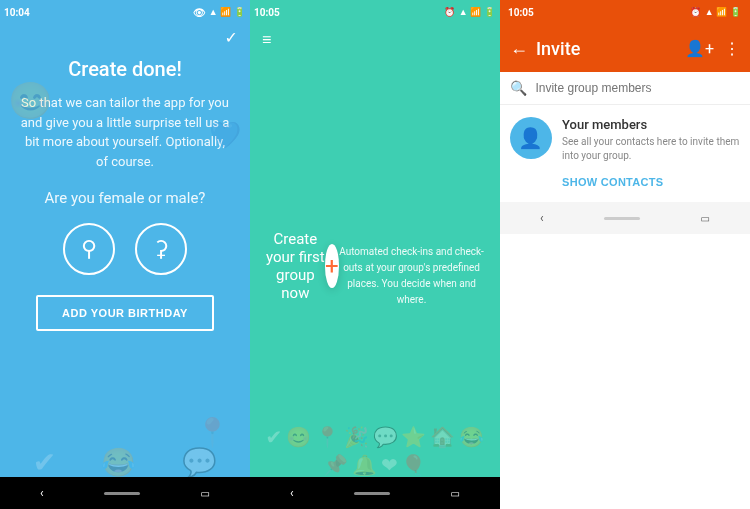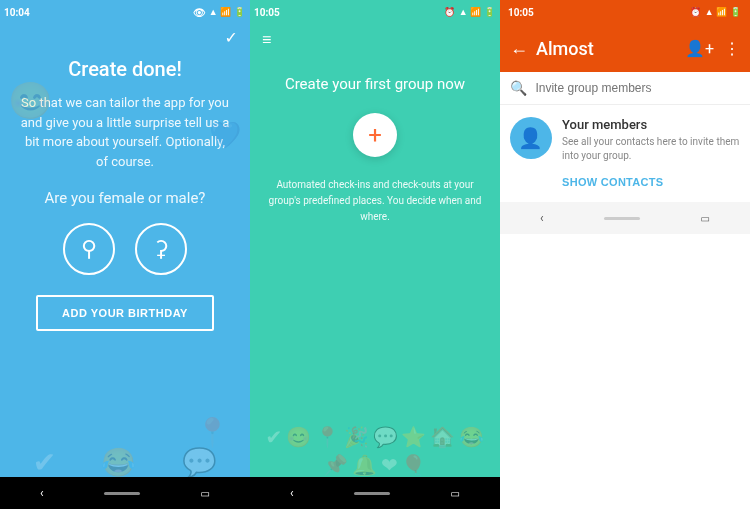--- a/index.html
+++ b/index.html
@@ -195,21 +195,21 @@
       display: flex;
       align-items: center;
     }
     .hamburger {
       color: #fff;
       font-size: 16px;
     }
     .p2-body {
       flex: 1;
       display: flex;
-      flex-direction: column;
+      flex-direction: row;
       align-items: center;
       padding: 20px 16px 0;
     }
     .p2-title {
       color: #fff;
       font-size: 15px;
       text-align: center;
       margin-bottom: 20px;
       font-weight: 400;
     }
@@ -515,21 +515,21 @@
     <div class="p3-status-right">
       <span>⏰</span>
       <span>▲</span>
       <span>📶</span>
       <span>🔋</span>
     </div>
   </div>
 
   <div class="p3-toolbar">
     <span class="back-icon">←</span>
-    <span class="p3-title">Almost</span>
+    <span class="p3-title">Invite</span>
     <div class="toolbar-icons">
       <span class="toolbar-icon">👤+</span>
       <span class="toolbar-icon">⋮</span>
     </div>
   </div>
 
   <div class="search-bar">
     <span class="search-icon">🔍</span>
     <input class="search-input" type="text" readonly="" placeholder="Invite group members" style="">
   </div>

